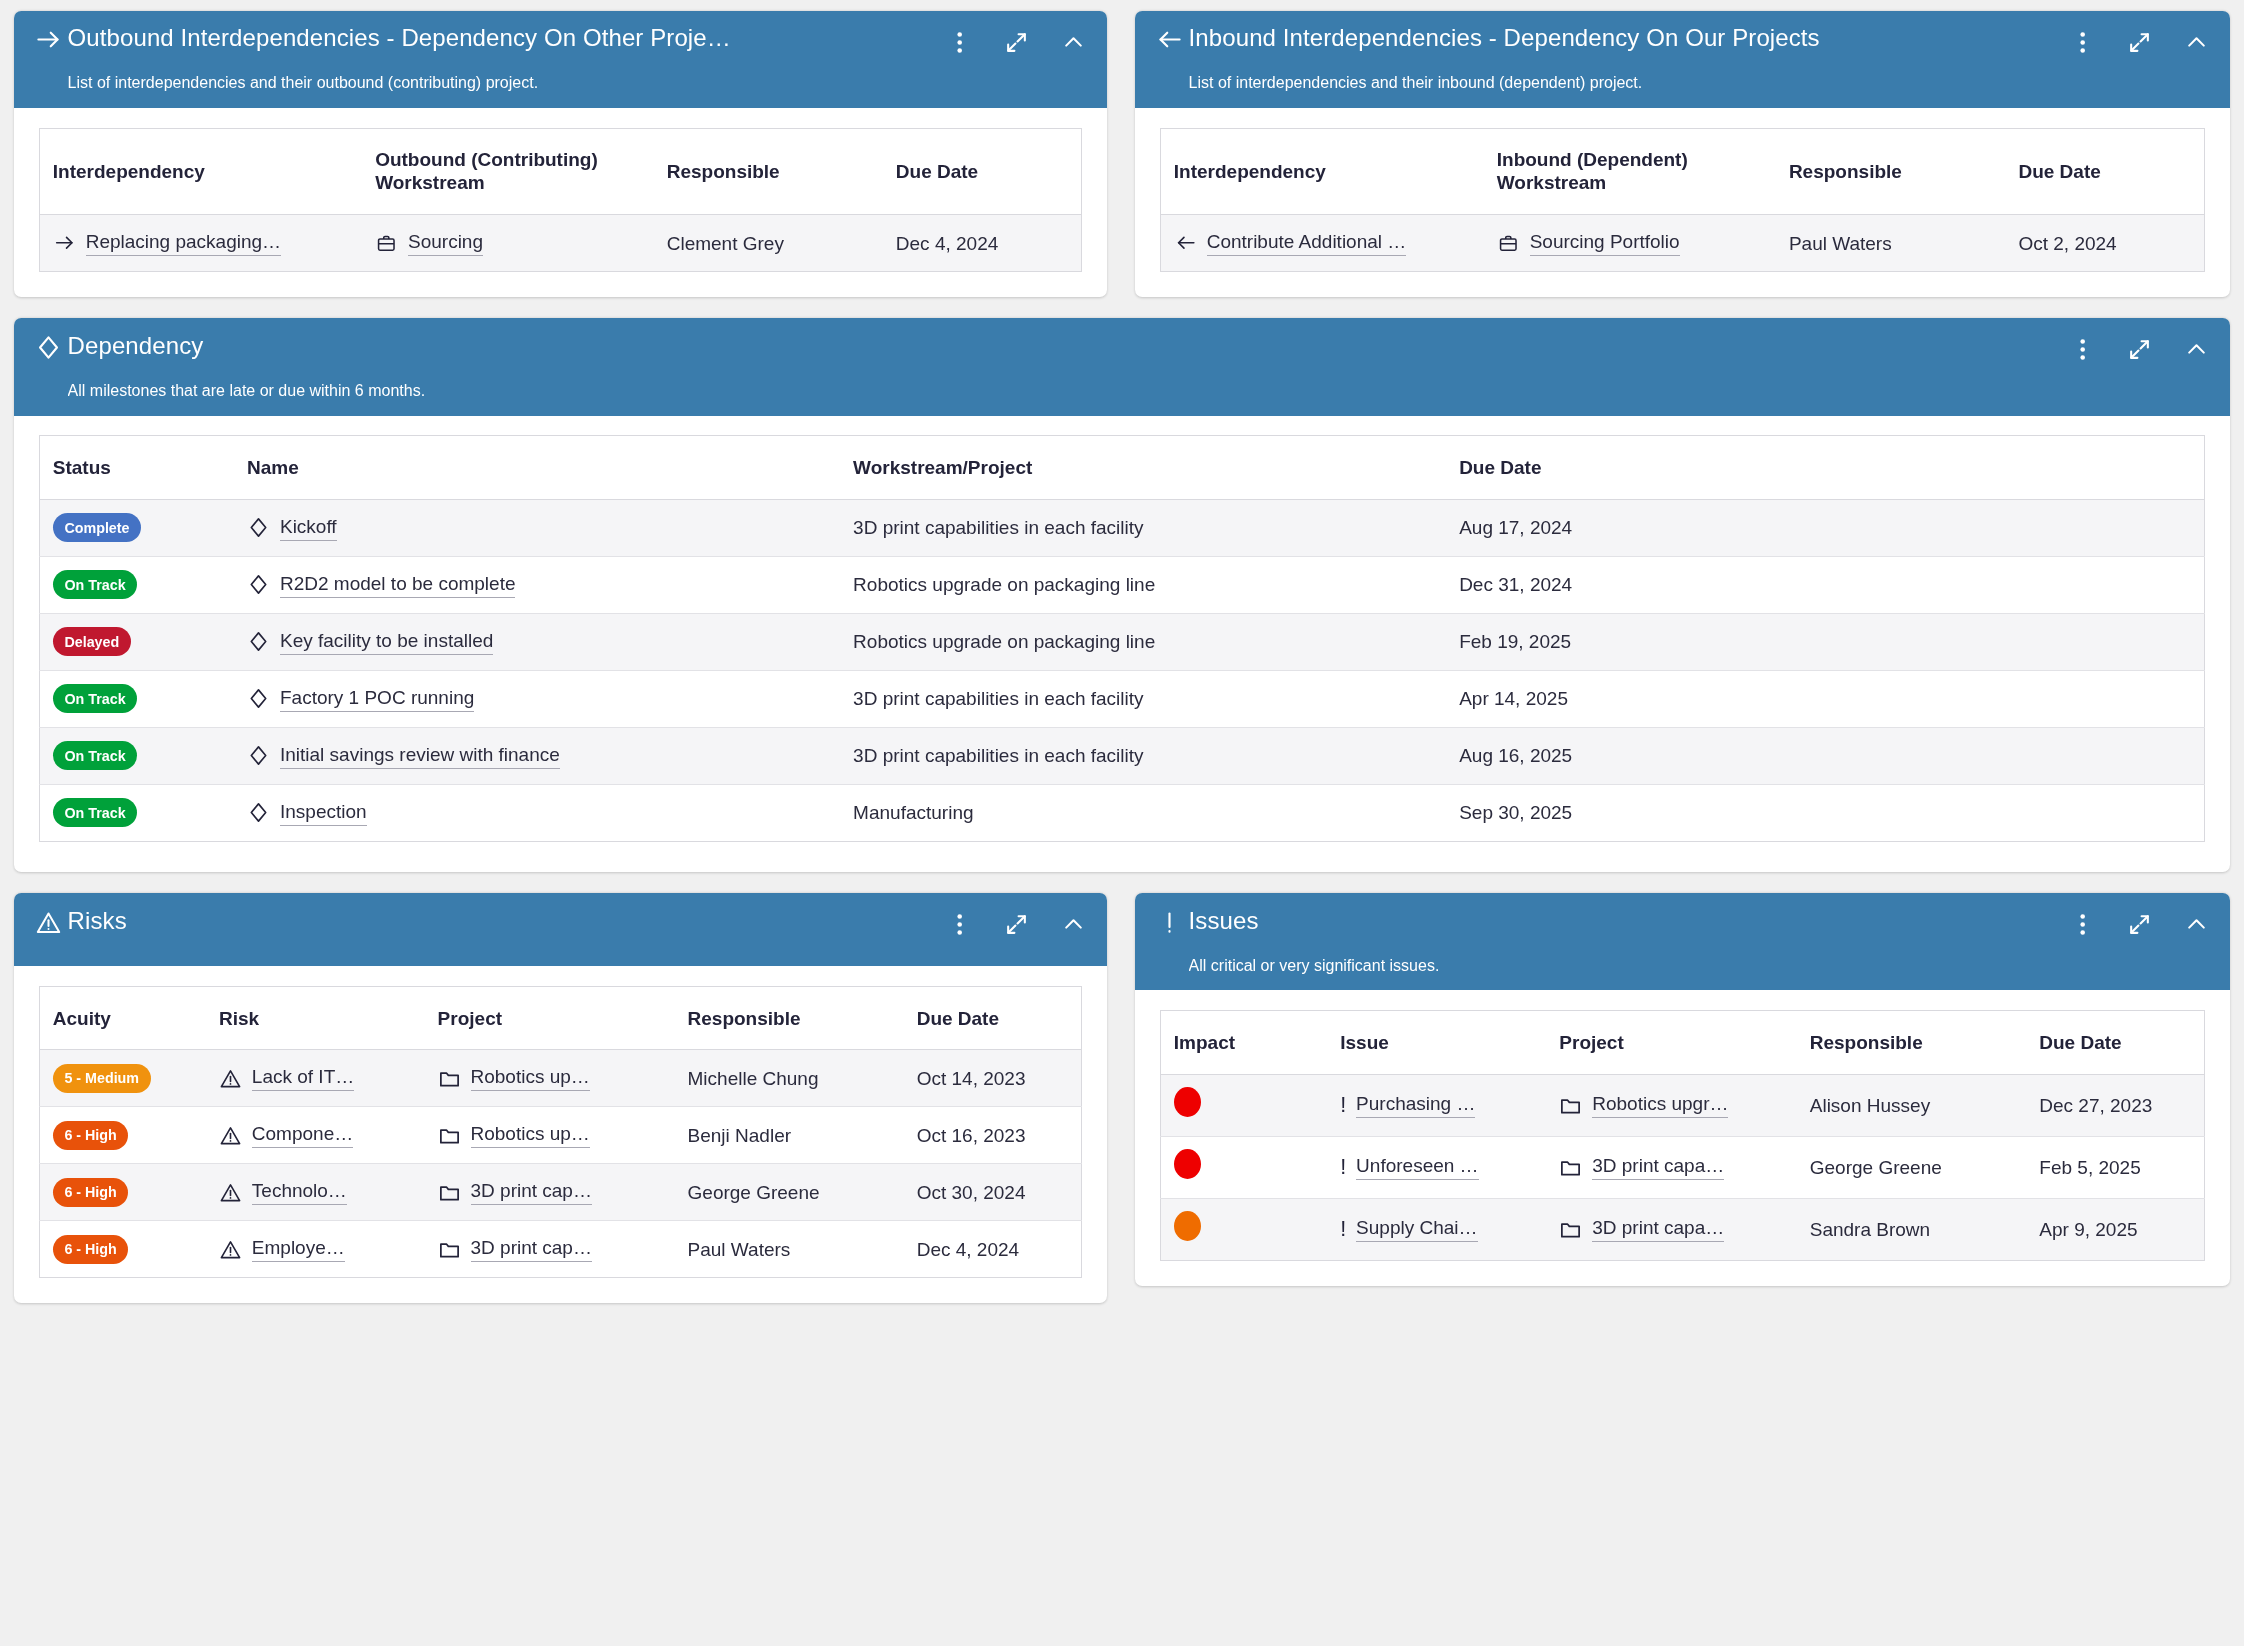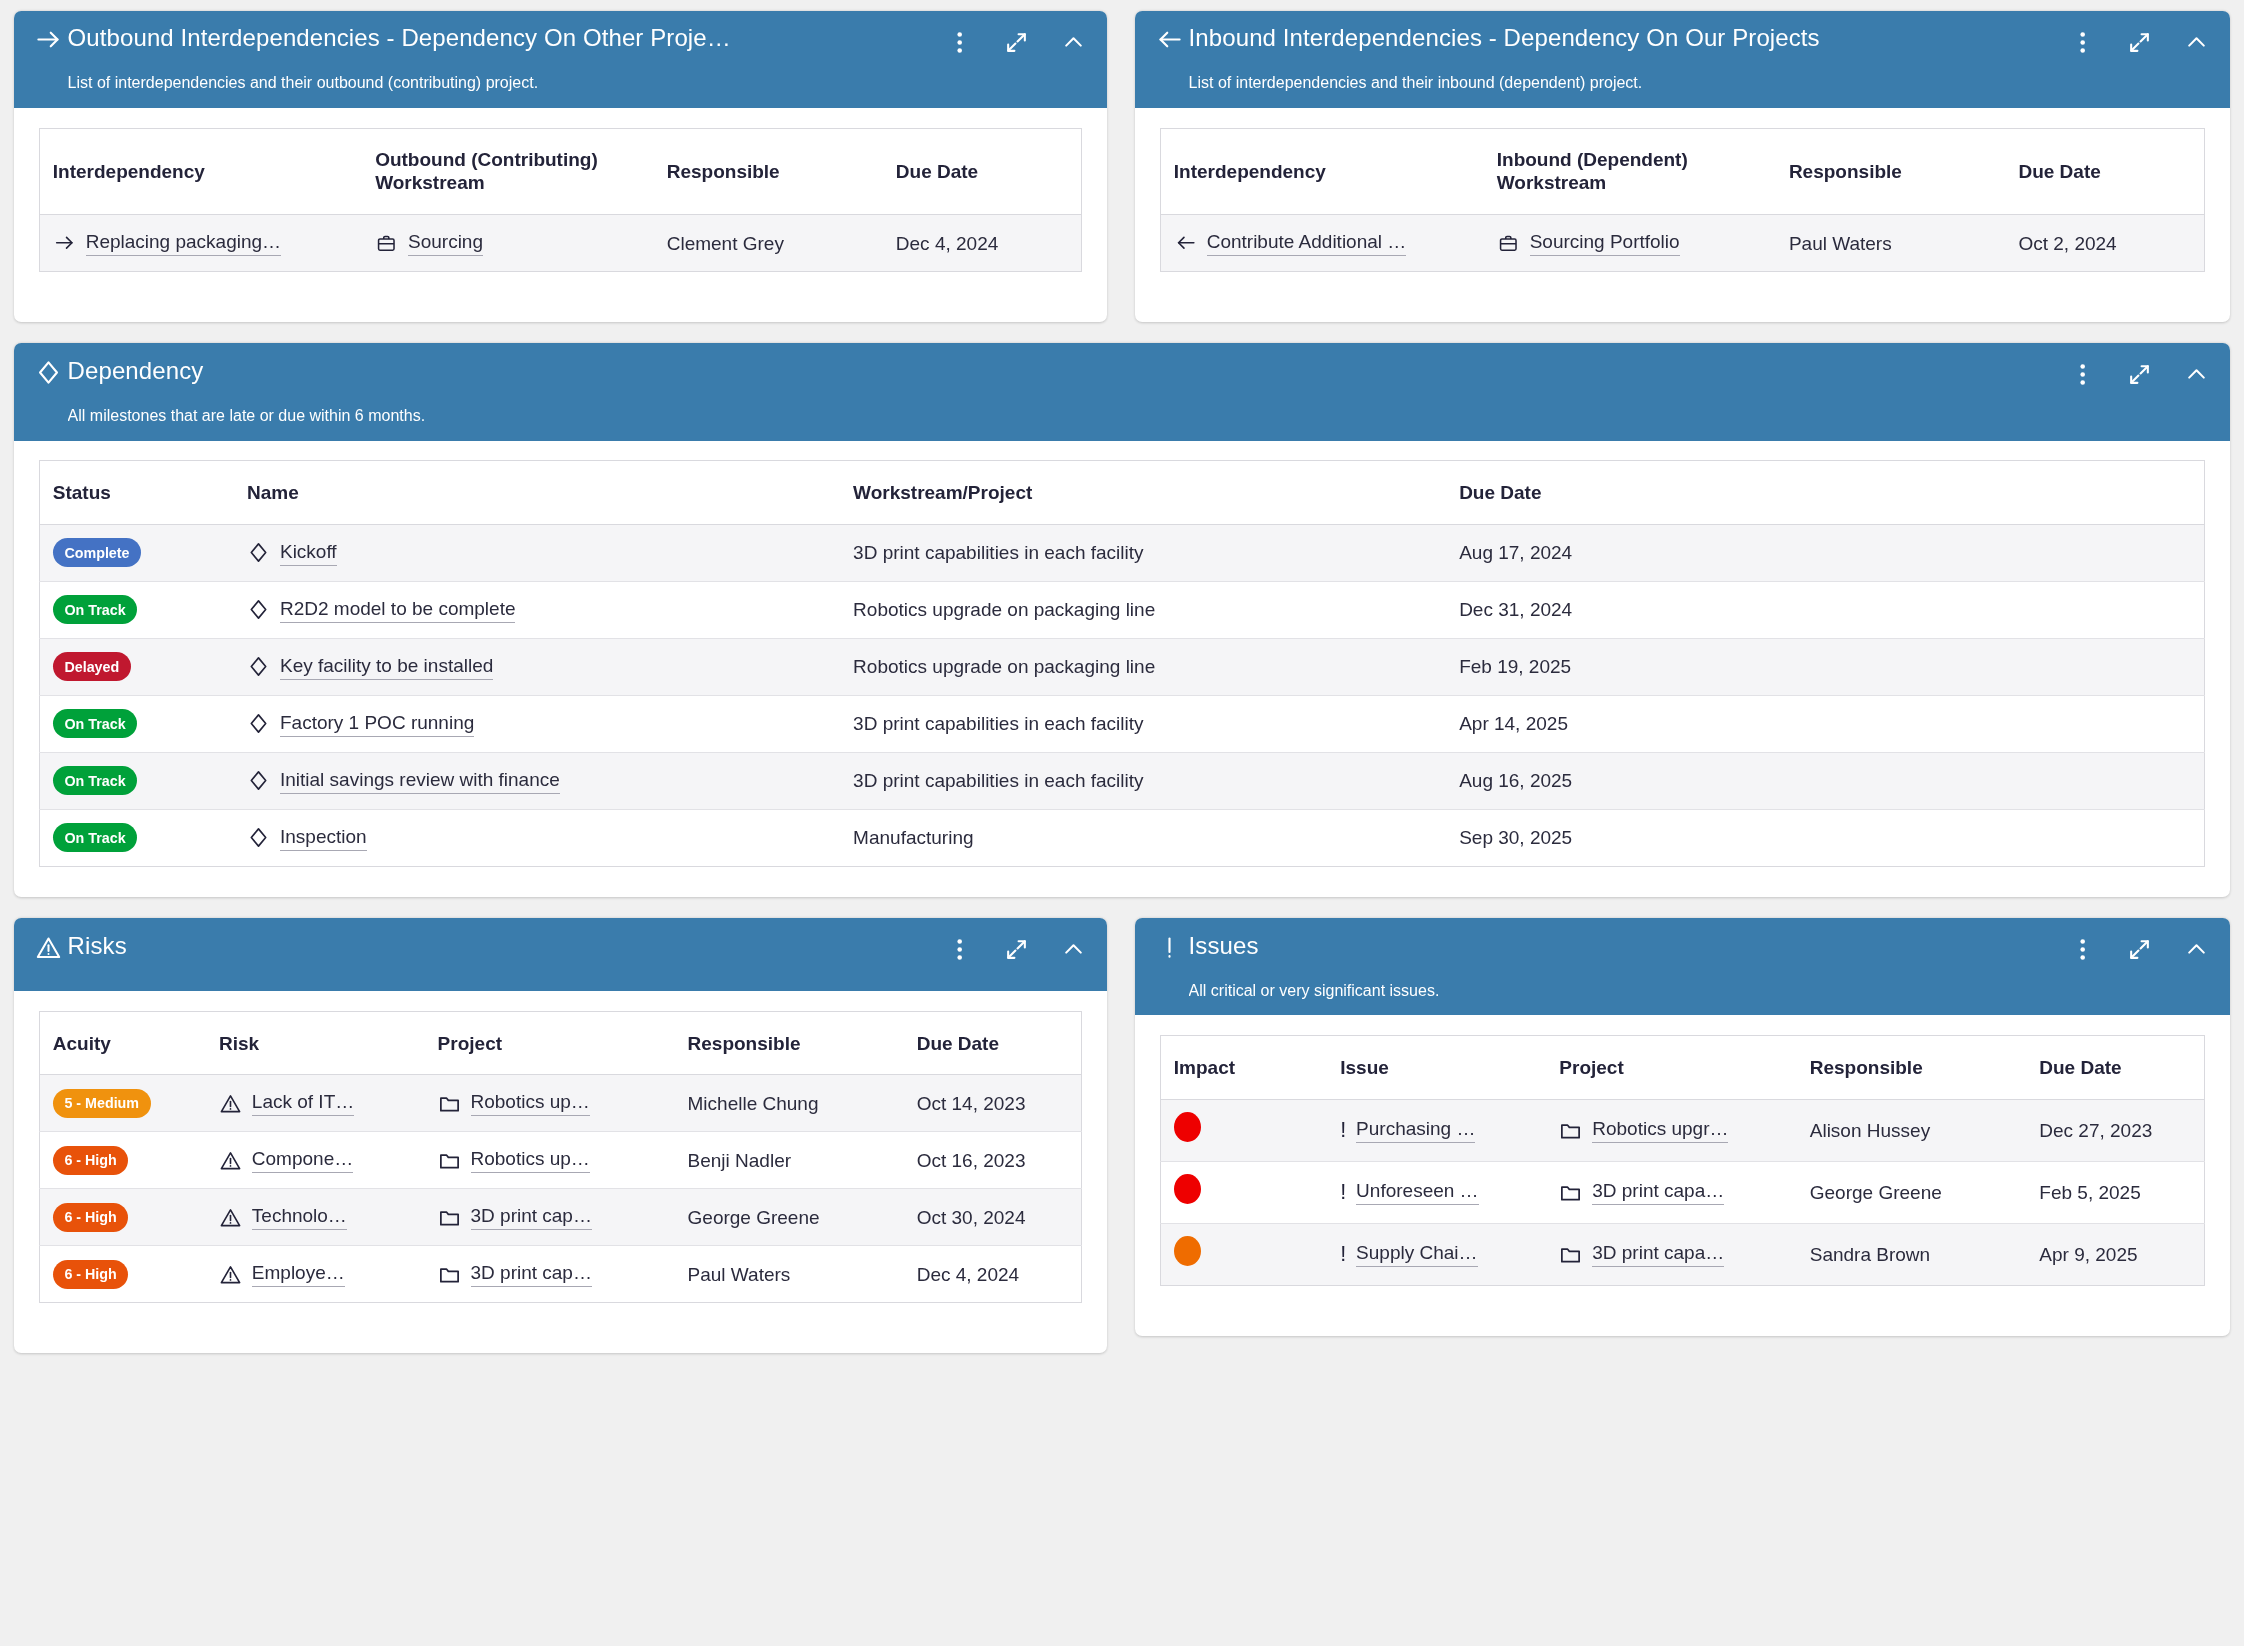--- a/index.html
+++ b/index.html
@@ -87,21 +87,21 @@
     width: 27px;
     height: 27px;
     display: flex;
     align-items: center;
     justify-content: center;
     cursor: pointer;
   }
 
   
   .card-body { padding: 19.7px 25px 30px 25px; }
-  .card-body.tall { padding-bottom: 50px; }
+  .card-body.tall { padding-bottom: 25px; }
 
   table.tbl {
     width: 100%;
     border-collapse: collapse;
     border: 0.9px solid #d9d9de;
     table-layout: fixed;
   }
 
   table.tbl thead th {
     text-align: left;

